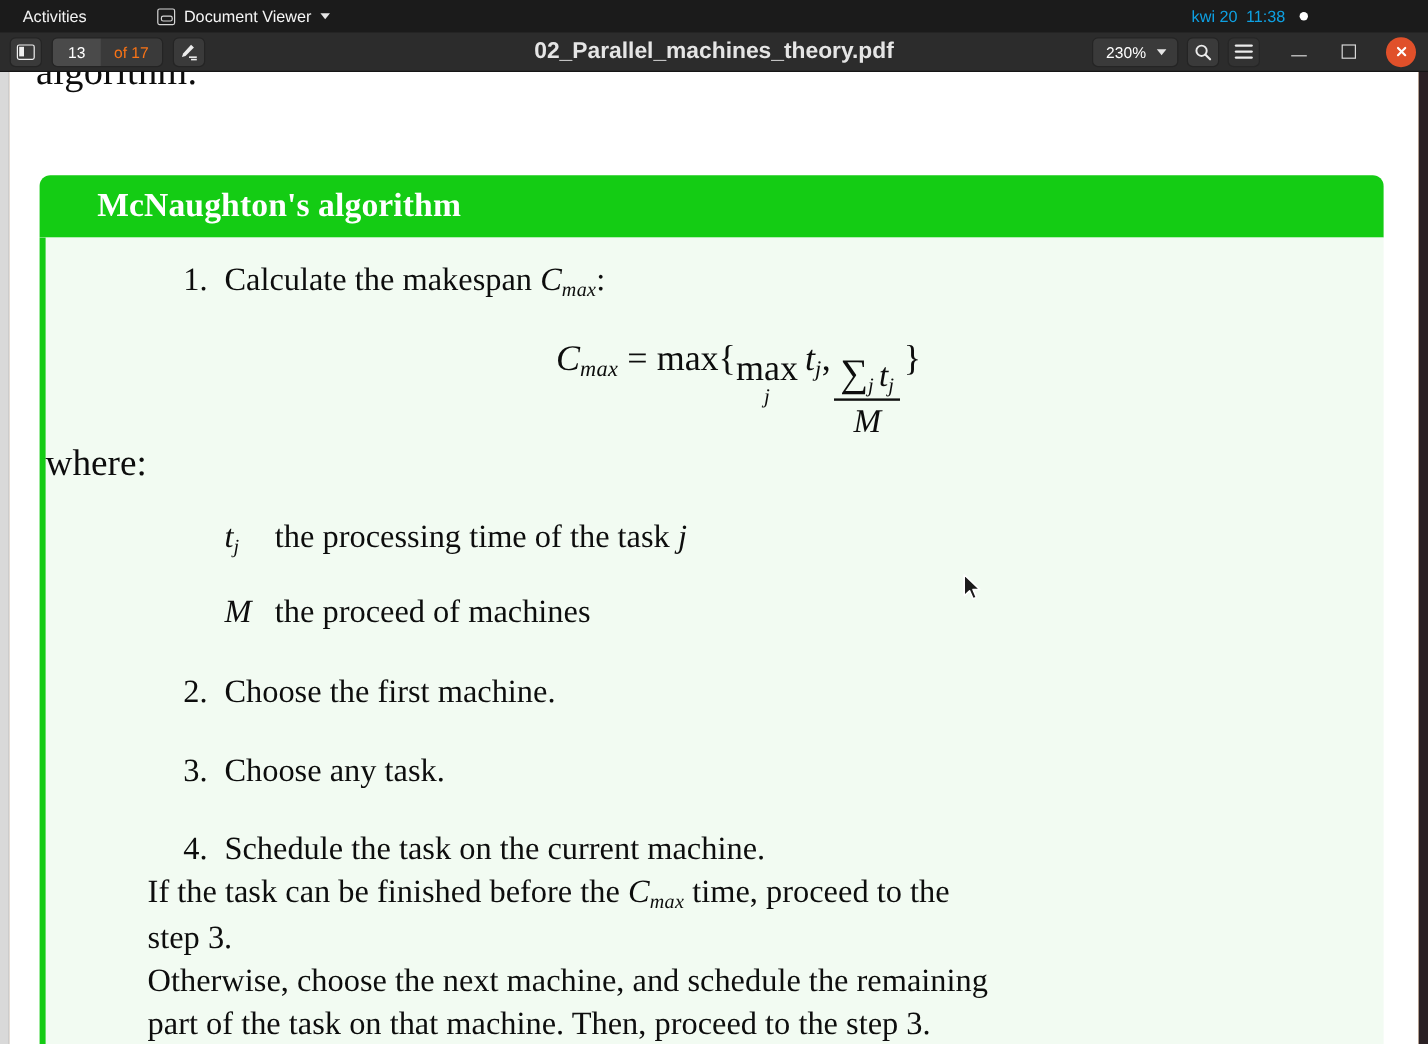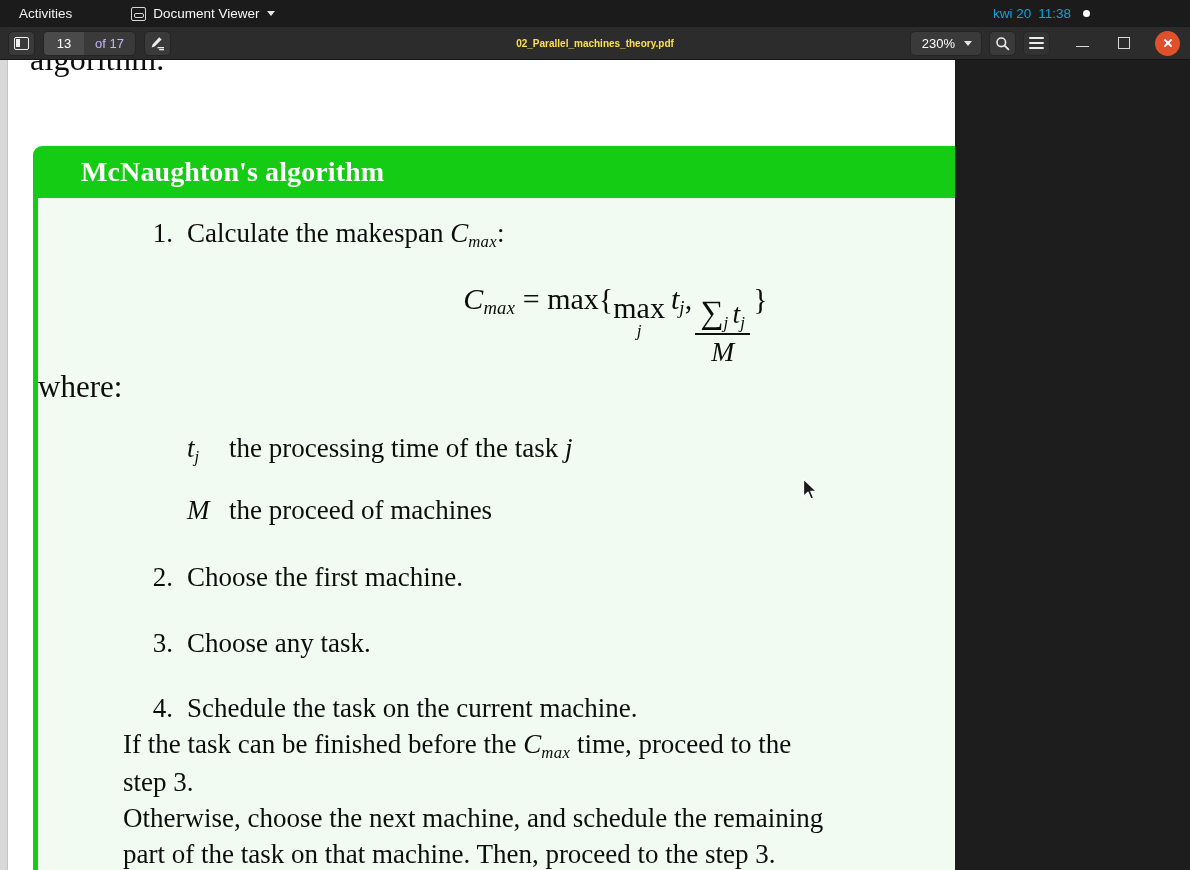--- a/index.html
+++ b/index.html
@@ -77,22 +77,22 @@
   #header-bar {
     position: absolute; left: 0; top: 27px;
     width: 1190px; height: 33px;
     background: #2c2c2c;
     border-bottom: 1px solid #151515;
     display: flex; align-items: center;
   }
   #doc-title {
     position: absolute; left: 0; right: 0;
     text-align: center;
-    color: #fde047;
-    font-size: 10px; font-weight: bold;
+    color: #e5e5e5;
+    font-size: 19px; font-weight: bold;
     pointer-events: none;
   }
   .hb-left { display: flex; align-items: center; gap: 8px; margin-left: 8px; z-index: 2; }
   .hb-right {
     position: absolute; right: 6px;
     display: flex; align-items: center; gap: 7px; z-index: 2;
   }
 
   .tb-btn {
     height: 25px; min-width: 27px;
@@ -128,21 +128,21 @@
   }
   #page-current {
     width: 40px; height: 23px;
     background: #4a4a4a;
     color: #ffffff;
     font-size: 13px;
     display: flex; align-items: center; justify-content: center;
   }
   #page-total {
     padding: 0 11px; height: 23px;
-    color: #c4b5fd;
+    color: #f97316;
     font-size: 13px;
     display: flex; align-items: center;
     white-space: nowrap;
   }
 
   
   .pen-icon { width: 17px; height: 15px; position: relative; display: block; }
 
   
   #zoom-select {
@@ -168,21 +168,21 @@
   #close-button {
     width: 25px; height: 25px; border-radius: 50%;
     background: #e0502a;
     display: flex; align-items: center; justify-content: center;
   }
   .close-glyph { width: 14px; height: 14px; display: block; }
 
   
   #doc-view {
     position: absolute; left: 0; top: 60px;
-    width: 955px; height: 810px;
+    width: 1190px; height: 810px;
     background: #fdba74;
     overflow: hidden;
   }
   #left-gutter {
     position: absolute; left: 0; top: 0; width: 8px; height: 810px;
     background: #d9d9d9;
     border-right: 1px solid #c4c4c4;
   }
   #right-edge {
     position: absolute; right: 0; top: 0; width: 8px; height: 810px;

